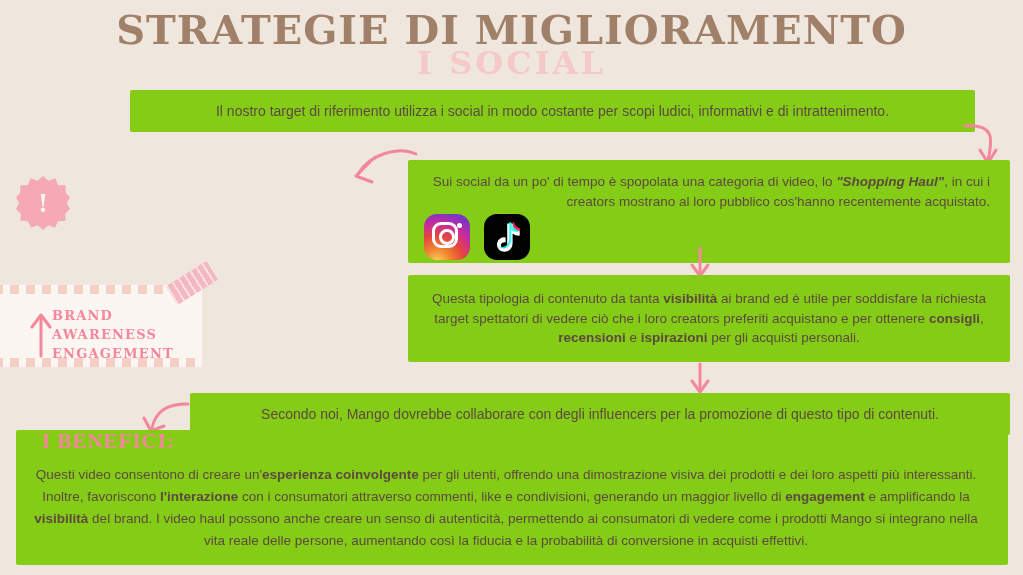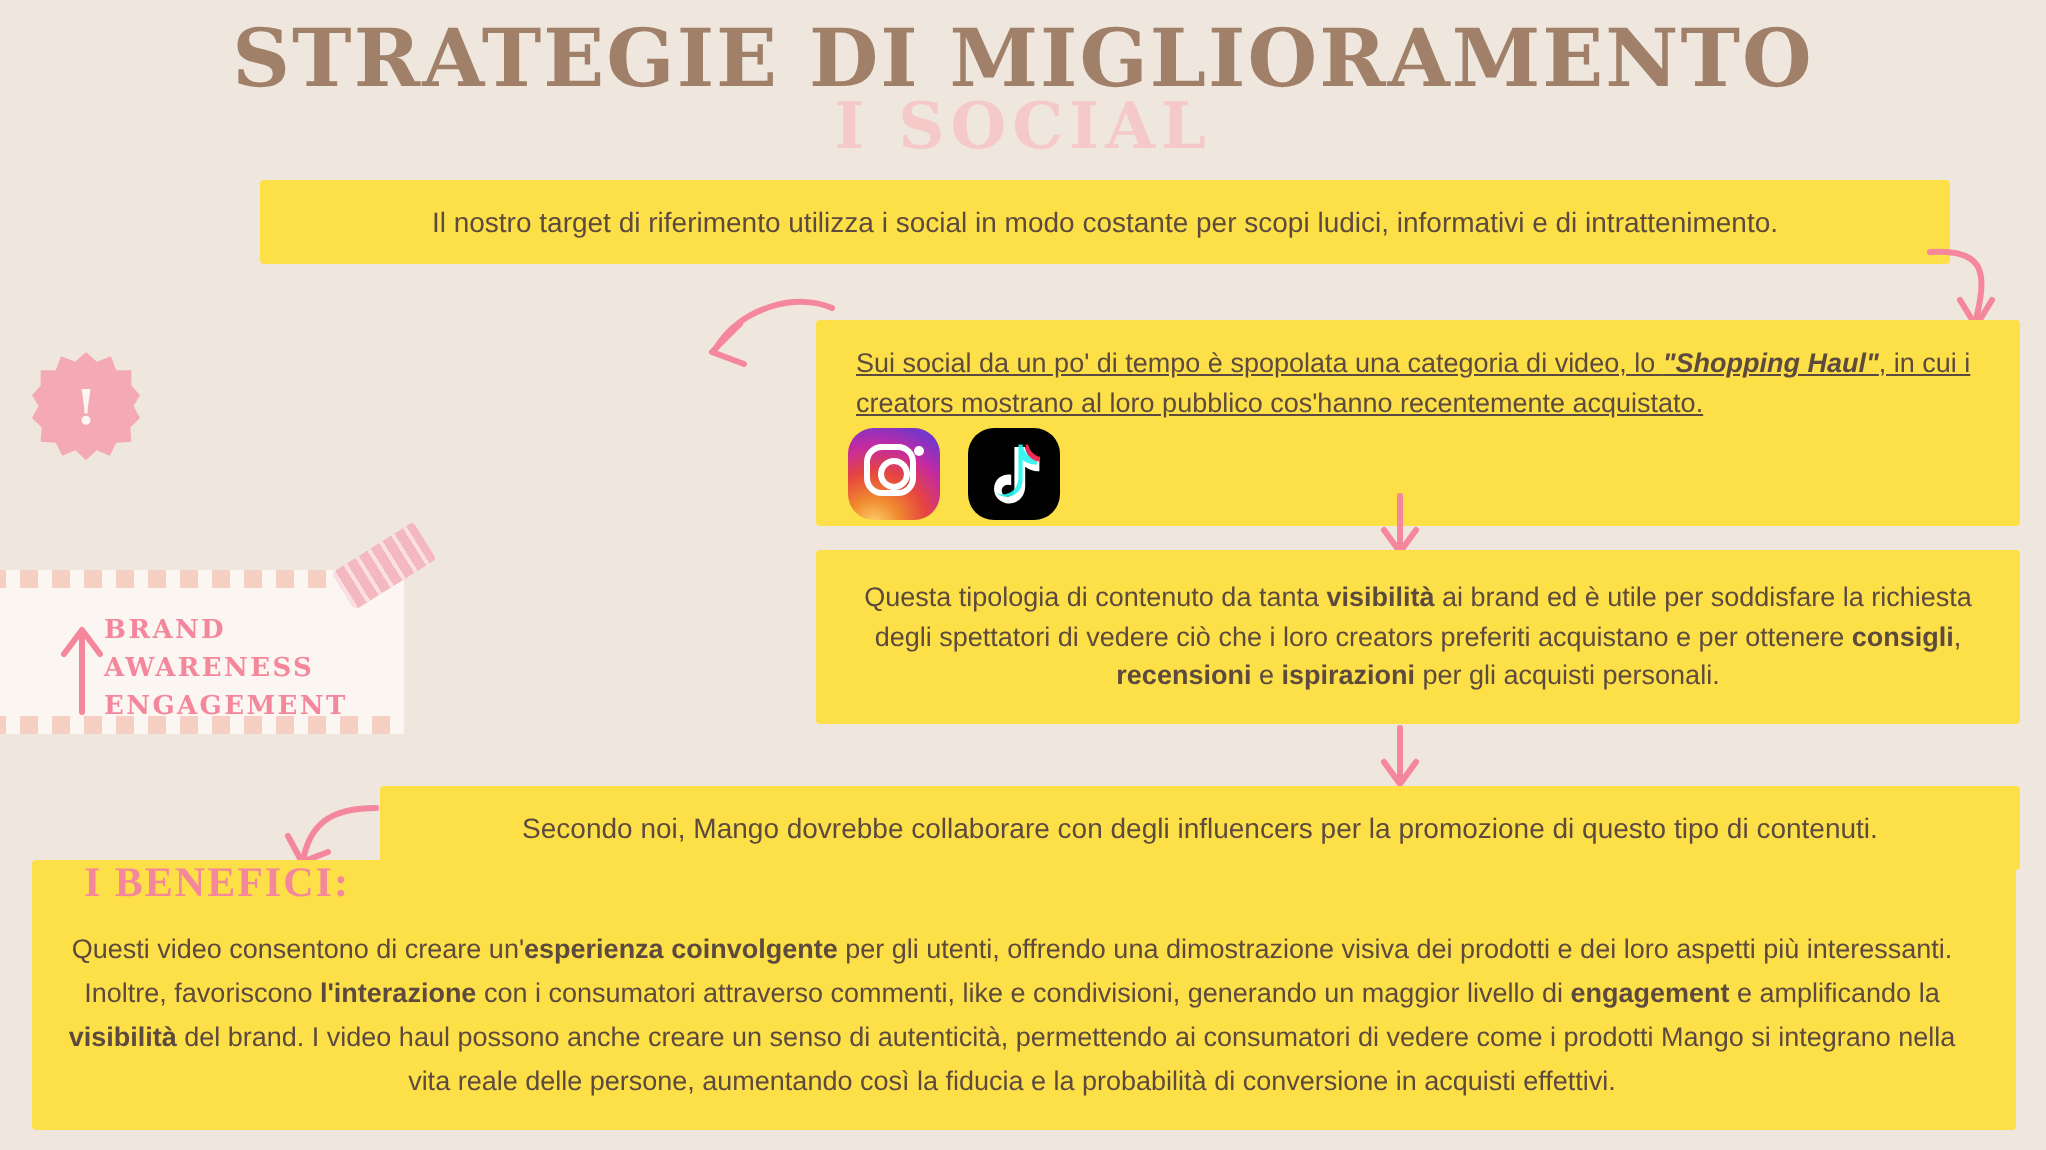--- a/index.html
+++ b/index.html
@@ -43,21 +43,21 @@
     font-weight: bold;
     font-size: 32px;
     letter-spacing: 3px;
     color: #f6c9c9;
     text-transform: uppercase;
   }
 
   
   .card {
     position: absolute;
-    background: #fde047;
+    background: #84cc16;
     border-radius: 2px;
     color: #5d4a3f;
     font-size: 13.5px;
     line-height: 1.45;
     box-sizing: border-box;
   }
 
   .card-1 {
     left: 130px; top: 90px;
     width: 845px;
@@ -76,22 +76,21 @@
     text-align: center;
     color: #5d4a3f;
     font-size: 13.5px;
     line-height: 1.5;
     box-sizing: border-box;
   }
   .card-2 {
     left: 408px; top: 160px;
     width: 602px;
     padding: 12px 20px 52px 20px;
-    text-align: left;
-    text-decoration: underline;
+    text-align: right;
   }
   .card-3 {
     left: 408px; top: 275px;
     width: 602px;
     padding: 14px 20px;
     text-align: center;
   }
   .card-4 {
     left: 190px; top: 393px;
     width: 820px;
@@ -287,21 +286,21 @@
       </svg>
     </div>
   </div>
 
   <svg class="arrow-svg" style="left:686px; top:246px;" width="30" height="34" viewBox="0 0 30 34">
     <path d="M14 2 L14 28" stroke="#f4879b" stroke-width="3" fill="none" stroke-linecap="round"></path>
     <path d="M6 19 L14 30 L22 19" stroke="#f4879b" stroke-width="3" fill="none" stroke-linecap="round" stroke-linejoin="round"></path>
   </svg>
 
   <div class="card card-3">
-    <span>Questa tipologia di contenuto da tanta </span><b>visibilità</b><span> ai brand ed è utile per soddisfare la richiesta degli spettatori di vedere ciò che i loro creators preferiti acquistano e per ottenere </span><b>consigli</b><span>, </span><b>recensioni</b><span> e </span><b>ispirazioni</b><span> per gli acquisti personali.</span>
+    <span>Questa tipologia di contenuto da tanta </span><b>visibilità</b><span> ai brand ed è utile per soddisfare la richiesta target spettatori di vedere ciò che i loro creators preferiti acquistano e per ottenere </span><b>consigli</b><span>, </span><b>recensioni</b><span> e </span><b>ispirazioni</b><span> per gli acquisti personali.</span>
   </div>
 
   <svg class="arrow-svg" style="left:686px; top:362px;" width="30" height="34" viewBox="0 0 30 34">
     <path d="M14 2 L14 28" stroke="#f4879b" stroke-width="3" fill="none" stroke-linecap="round"></path>
     <path d="M6 19 L14 30 L22 19" stroke="#f4879b" stroke-width="3" fill="none" stroke-linecap="round" stroke-linejoin="round"></path>
   </svg>
 
   <div class="card card-4">
     <span>Secondo noi, Mango dovrebbe collaborare con degli influencers per la promozione di questo tipo di contenuti.</span>
   </div>

